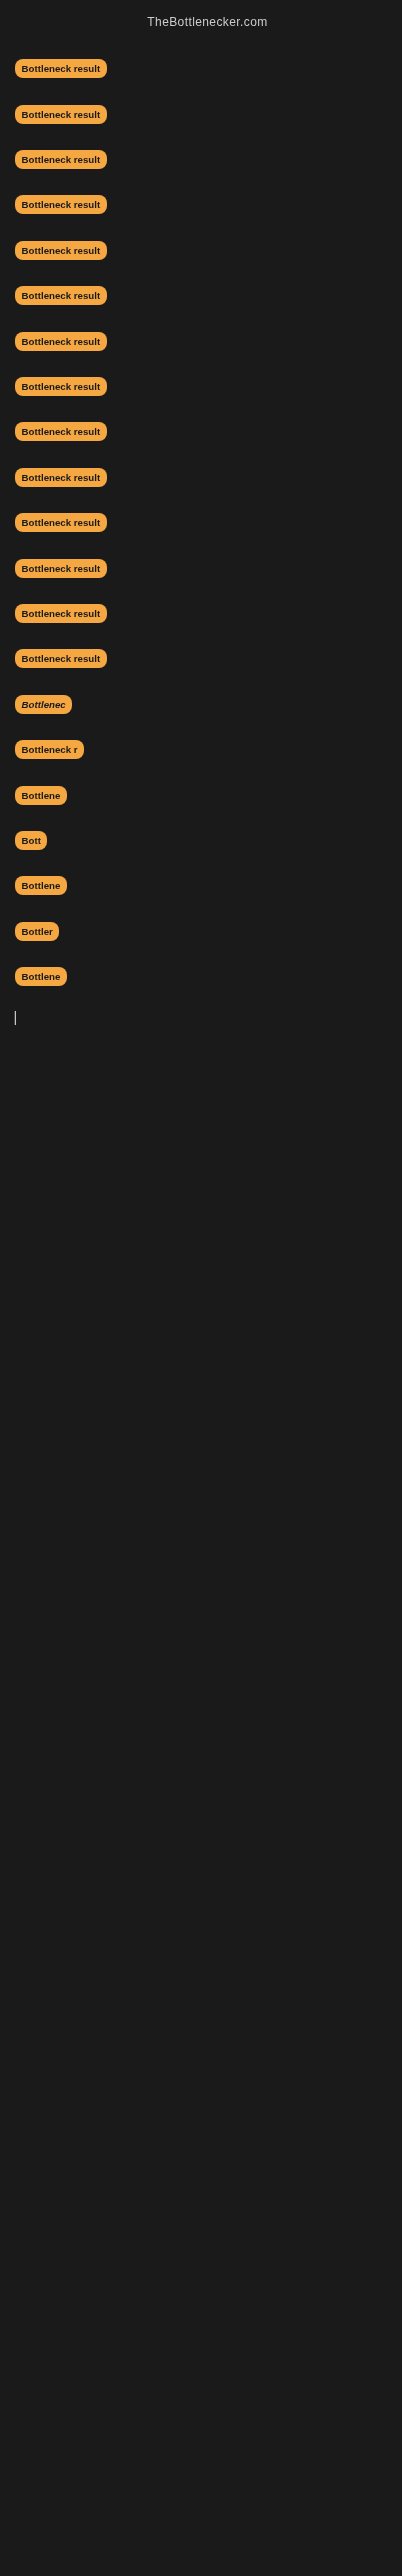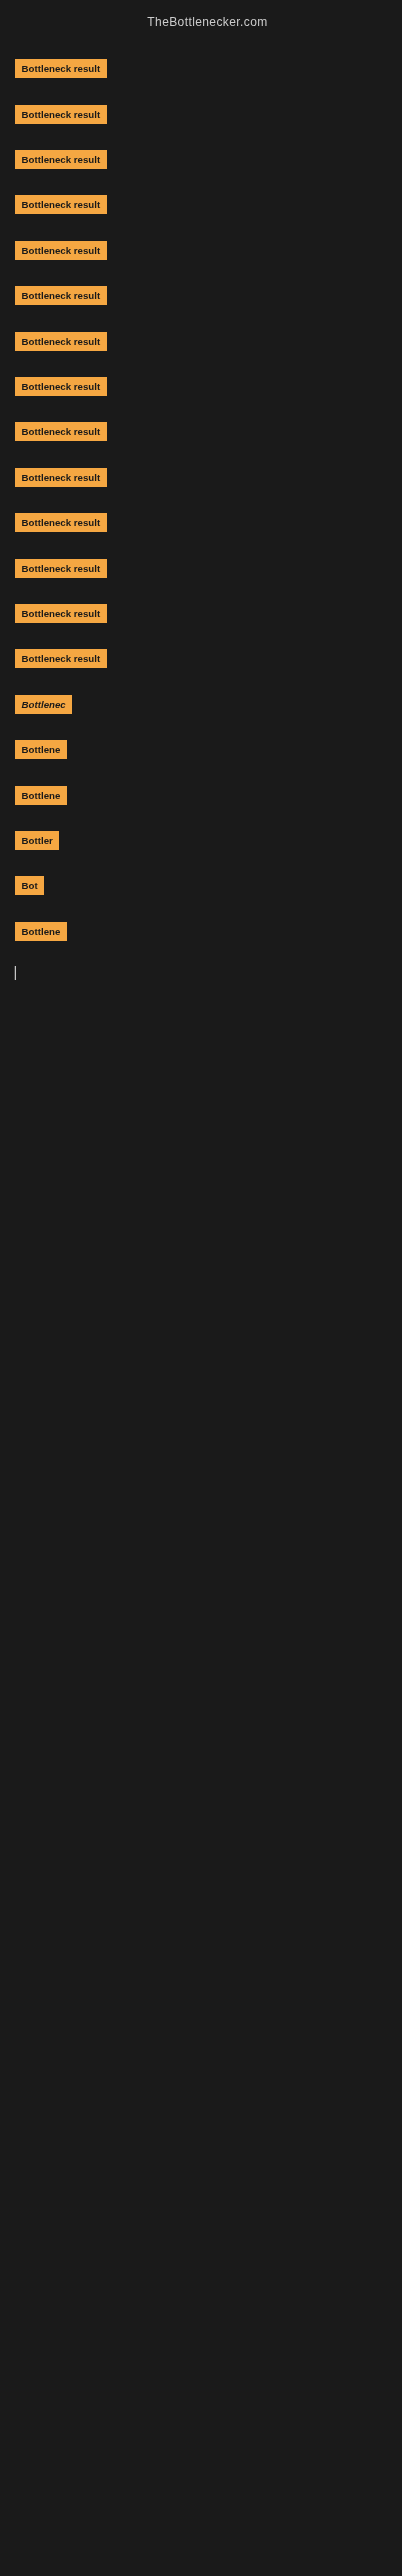--- a/index.html
+++ b/index.html
@@ -25,21 +25,21 @@
       letter-spacing: 0.4px;
     }
 
     .bottleneck-badge {
       display: inline-block;
       background-color: #f5a742;
       color: #1a1a1a;
       font-size: 9.7px;
       font-weight: bold;
       padding: 4px 6.4px;
-      border-radius: 0;
+      border-radius: 8px;
       margin-left: 3.2px;
       white-space: nowrap;
       overflow: hidden;
     }
 
     .items-container {
       padding-top: 3.2px;
     }
 
     
@@ -76,23 +76,24 @@
     <div class="item-row"><span class="bottleneck-badge">Bottleneck result</span></div>
     <div class="item-row"><span class="bottleneck-badge">Bottleneck result</span></div>
     <div class="item-row"><span class="bottleneck-badge">Bottleneck result</span></div>
     <div class="item-row"><span class="bottleneck-badge">Bottleneck result</span></div>
     <div class="item-row"><span class="bottleneck-badge">Bottleneck result</span></div>
     <div class="item-row"><span class="bottleneck-badge">Bottleneck result</span></div>
     <div class="item-row"><span class="bottleneck-badge">Bottleneck result</span></div>
     <div class="item-row"><span class="bottleneck-badge">Bottleneck result</span></div>
     <div class="item-row"><span class="bottleneck-badge">Bottleneck result</span></div>
     <div class="item-row"><span class="bottleneck-badge" style="max-width: 63px; overflow: hidden; font-style: italic;">Bottlenec</span></div>
+    <div class="item-row"><span class="bottleneck-badge" style="max-width: 72px; overflow: hidden;">Bottleneck r</span></div>
     <div class="item-row"><span class="bottleneck-badge" style="max-width: 58px; overflow: hidden;">Bottlene</span></div>
+    <div class="item-row"><span class="bottleneck-badge" style="max-width: 34px; overflow: hidden;">Bott</span></div>
     <div class="item-row"><span class="bottleneck-badge" style="max-width: 58px; overflow: hidden;">Bottlene</span></div>
     <div class="item-row"><span class="bottleneck-badge" style="max-width: 48px; overflow: hidden;">Bottler</span></div>
-    <div class="item-row"><span class="bottleneck-badge" style="max-width: 29px; overflow: hidden;">Bot</span></div>
     <div class="item-row"><span class="bottleneck-badge" style="max-width: 58px; overflow: hidden;">Bottlene</span></div>
   </div>
 
 <div class="cursor-area">
   <span class="cursor-indicator">|</span>
 </div>
 
 
 </body></html>

